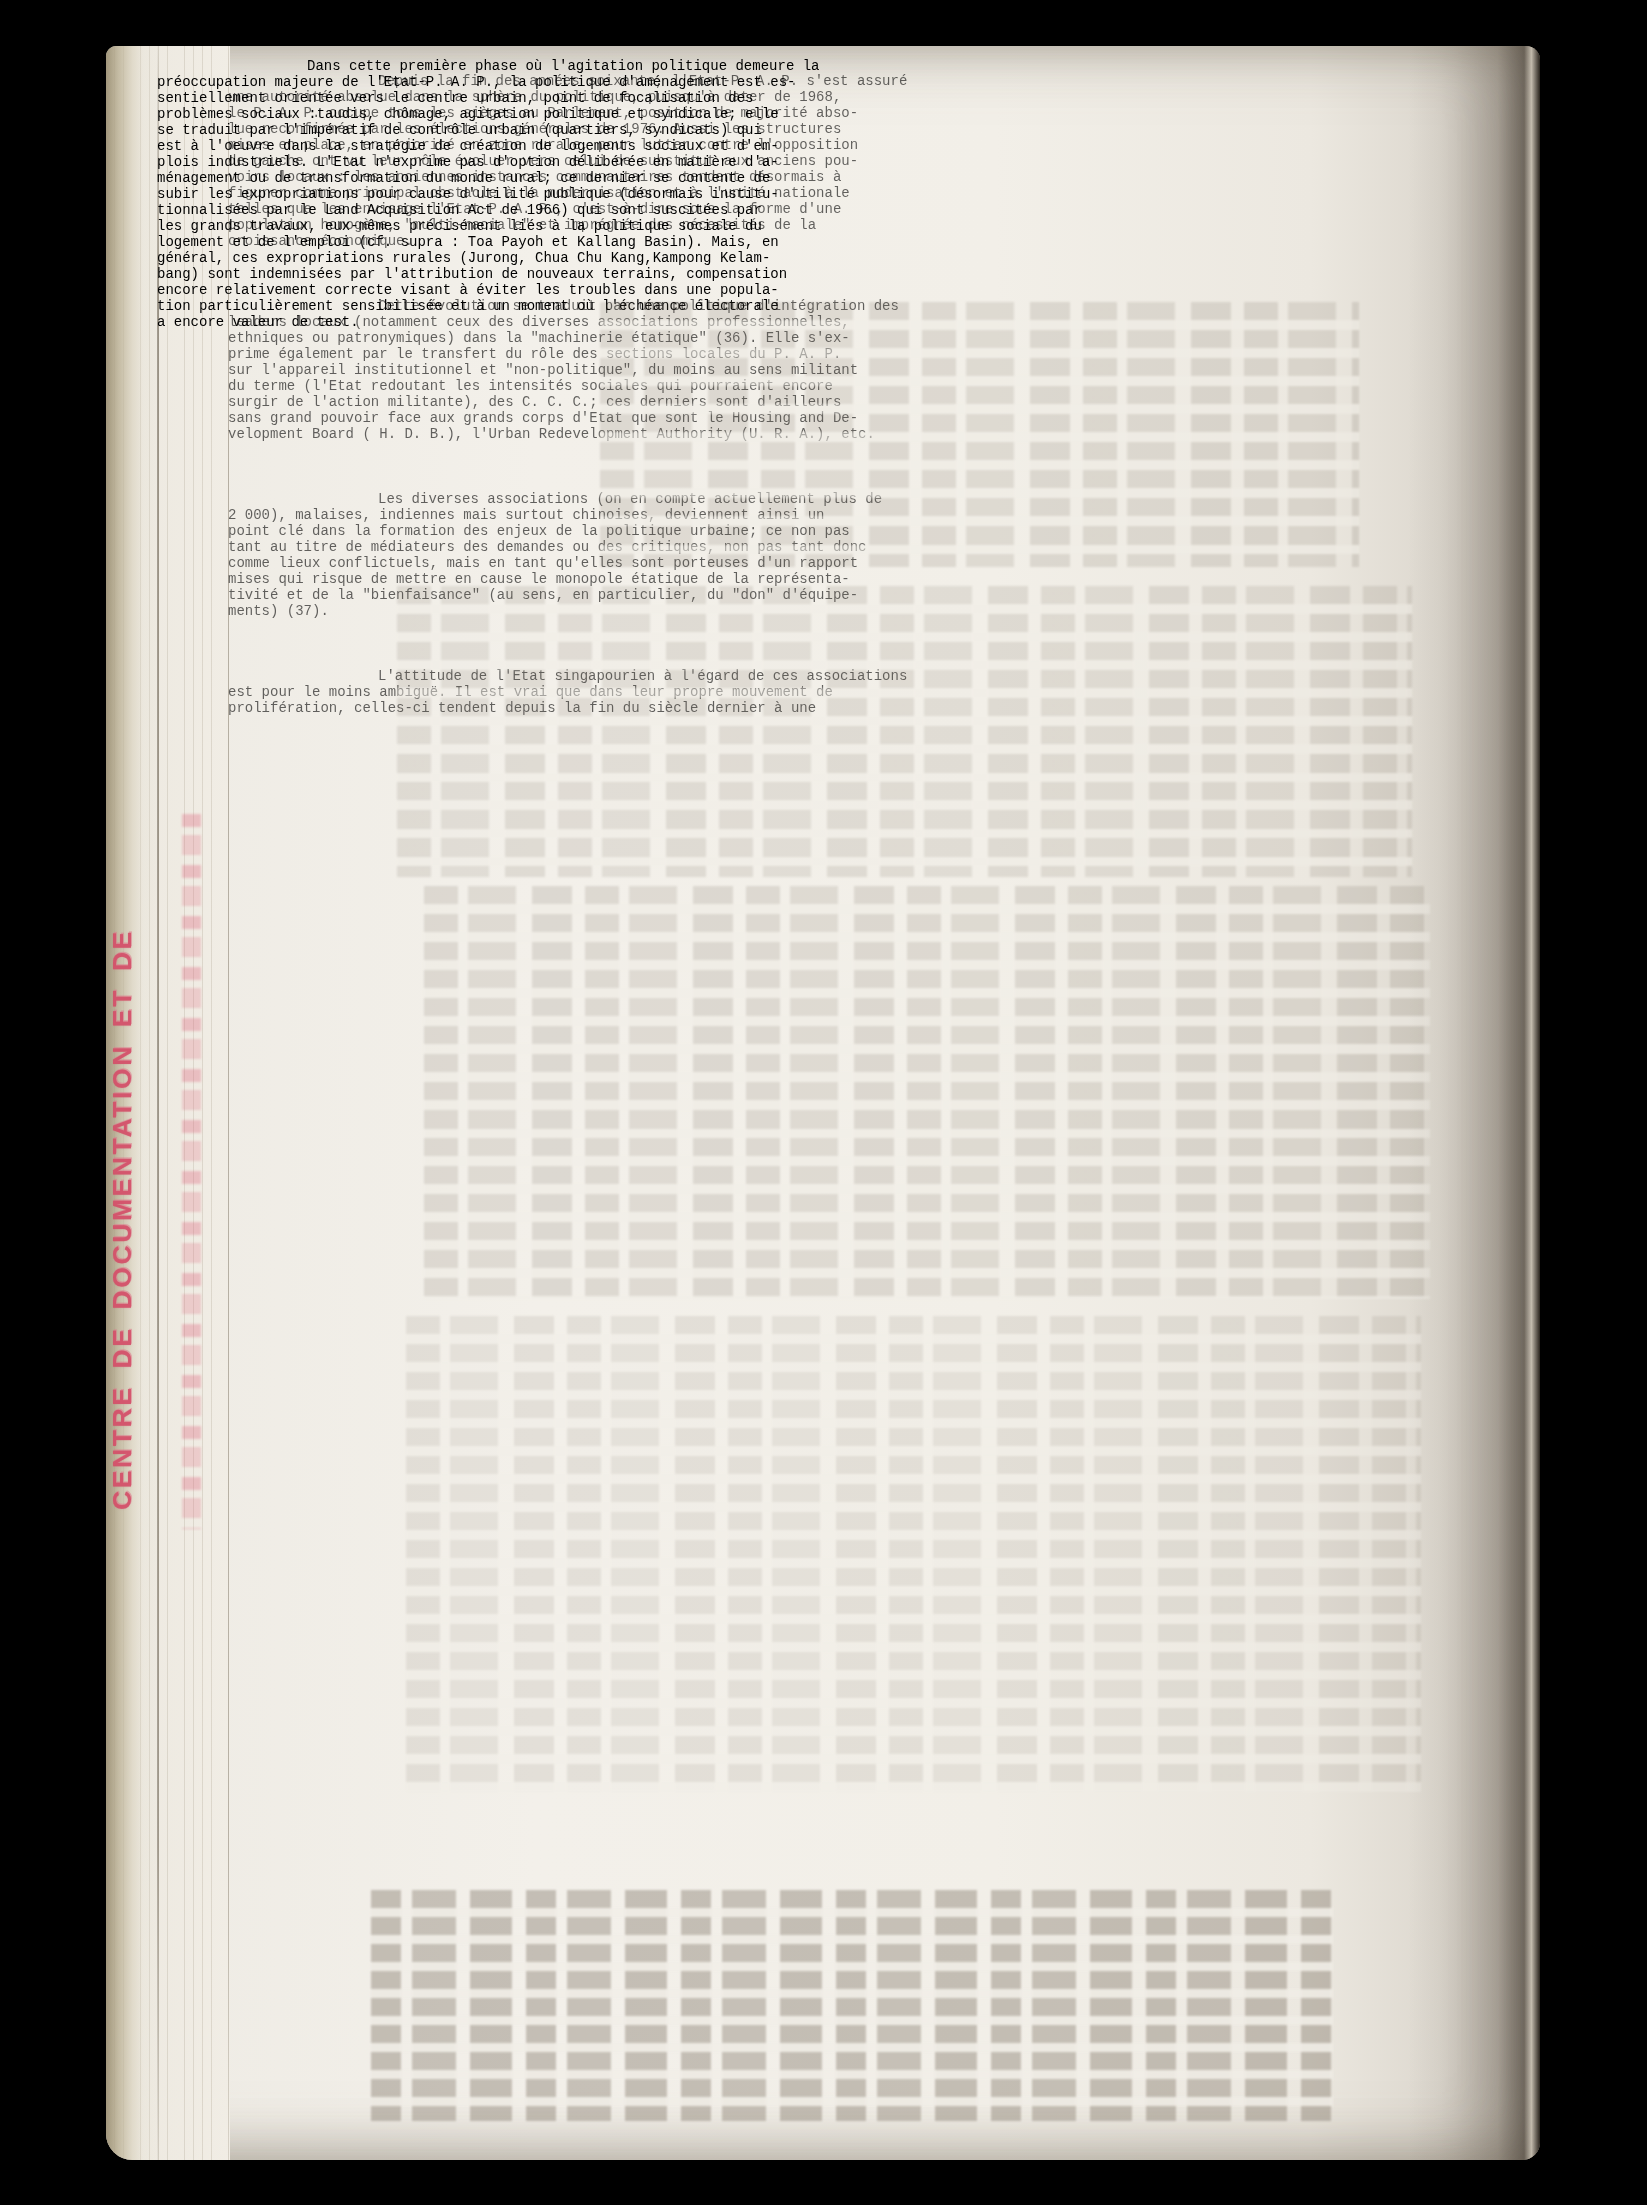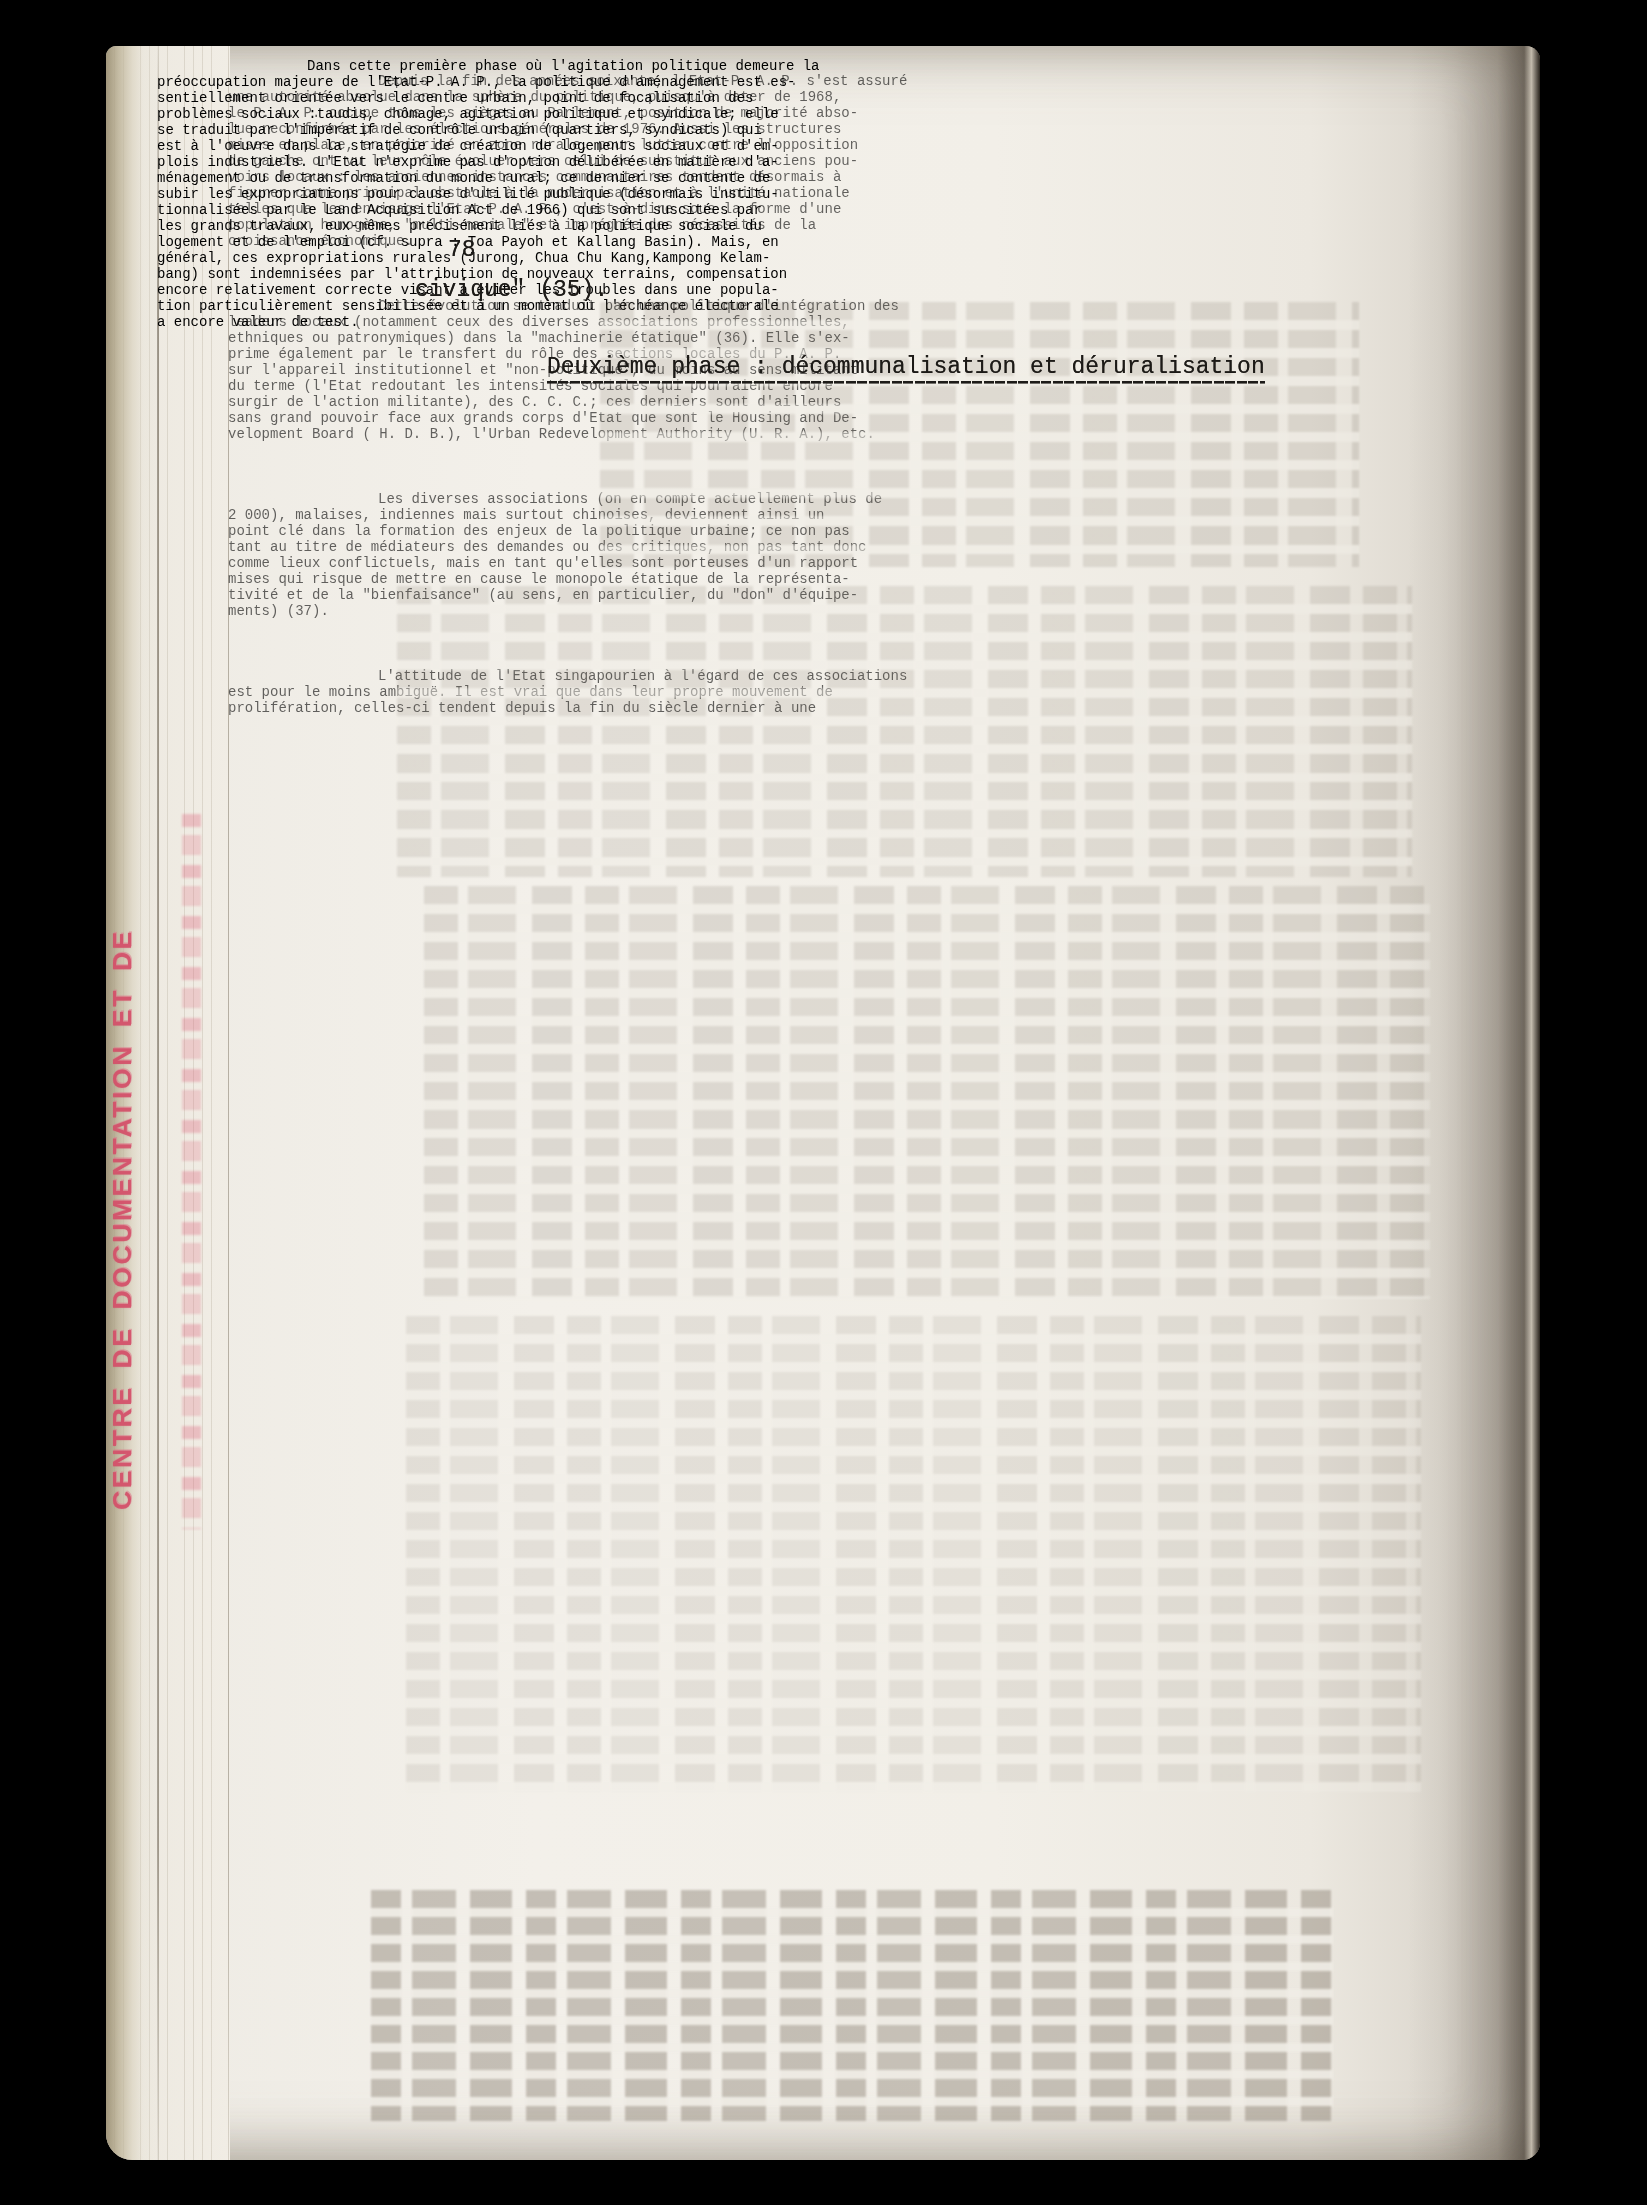--- a/index.html
+++ b/index.html
@@ -162,28 +162,16 @@
   <div class="ghost gb"></div>
   <div class="ghost gc"></div>
   <div class="ghost gd"></div>
   <div class="ghost ge"></div>
 
   <div class="stamp-a">
     <span>CENTRE DE DOCUMENTATION ET DE</span>
   </div>
   <div class="stamp-b"></div>
 
-  <div class="textblock">
-    <div class="pageno">78</div>
-    <div class="carryover line last">civique" (35).</div>
-
-    <div class="s1"></div>
-
-    <div class="heading">
-      <span>Deuxième phase : décommunalisation et déruralisation</span>
-    </div>
-
-    <div class="s2"></div>
-  </div>
 
   <div class="gutter"></div>
 </div>
 
 
 </body></html>

